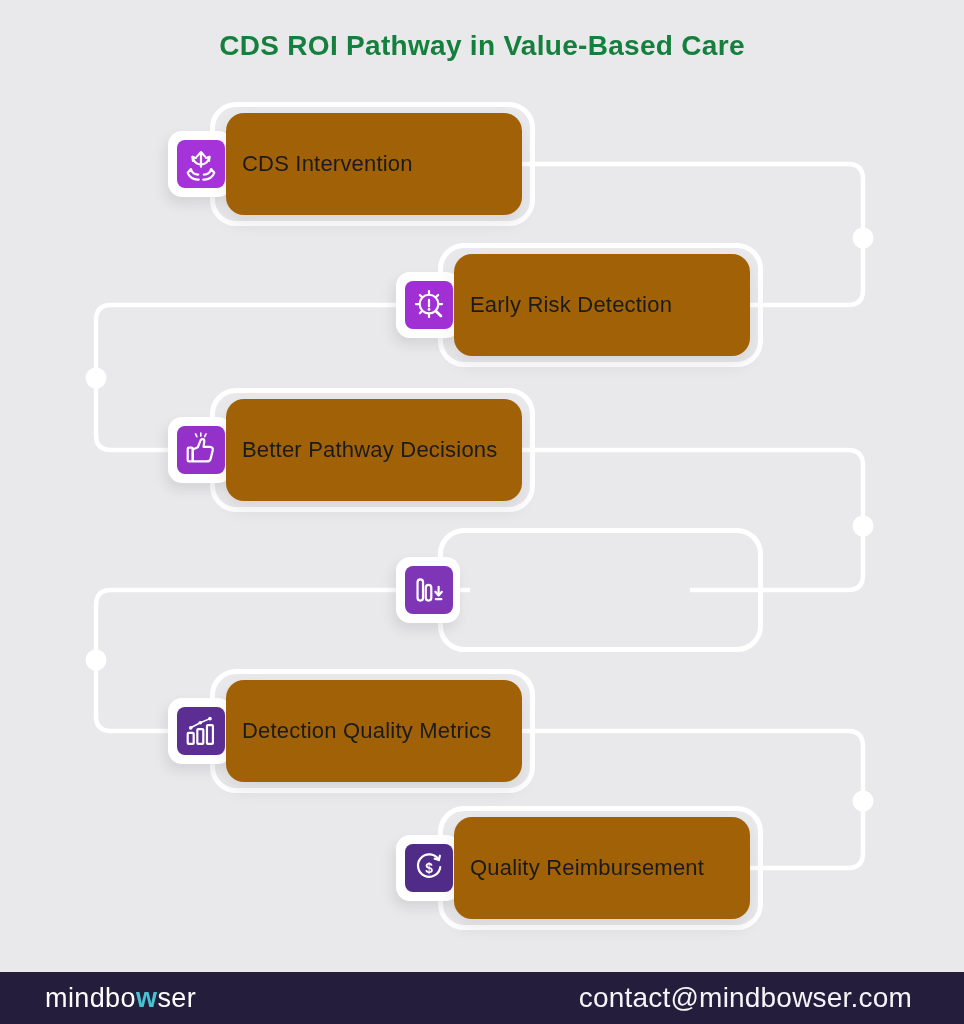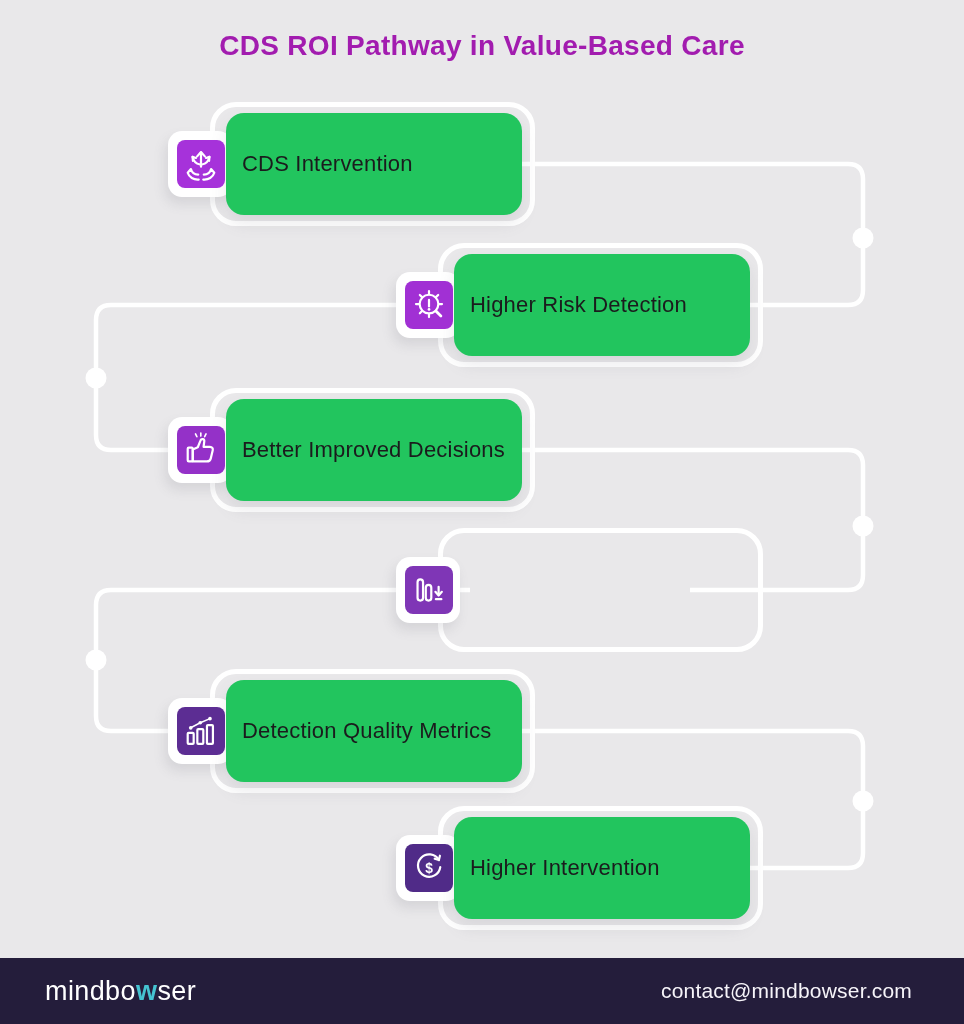--- a/index.html
+++ b/index.html
@@ -2,57 +2,57 @@
 <html><head>
 <meta charset="utf-8">
 <style>
   html,body{margin:0;padding:0;background:#d8d7da;}
   .page{
     position:relative;width:964px;height:1024px;overflow:hidden;
     background:#E9E8EA;font-family:"Liberation Sans",sans-serif;
   }
   .title{
     position:absolute;top:30px;left:0;width:100%;text-align:center;
-    font-size:28px;font-weight:800;color:#a21caf;letter-spacing:.3px;
+    font-size:28px;font-weight:800;color:#15803d;letter-spacing:.3px;
   }
   #connectors{position:absolute;left:0;top:0;z-index:1;}
   .step{position:absolute;width:372px;height:124px;z-index:2;}
   .step.left{left:168px;}
   .step.right{left:396px;}
   .outline{
     position:absolute;left:42px;top:0;width:325px;height:124px;
     border:5px solid #FFFFFF;border-radius:26px;box-sizing:border-box;
   }
   .tab{
     position:absolute;left:0;top:29px;width:64px;height:66px;background:#FFFFFF;
     border-radius:14px;box-shadow:-3px 7px 12px rgba(110,110,125,.16);
   }
   .card{
     position:absolute;left:58px;top:11px;width:296px;height:102px;
-    background:#22c55e;border-radius:18px;box-sizing:border-box;
+    background:#a16207;border-radius:18px;box-sizing:border-box;
     box-shadow:0 9px 16px rgba(110,110,125,.14);
     display:flex;align-items:center;padding-left:16px;
   }
   .icon{
     position:absolute;left:9px;top:38px;width:48px;height:48px;border-radius:8px;
     display:flex;align-items:center;justify-content:center;
   }
   .icon svg{width:44px;height:44px;display:block;}
   .label{
     font-size:22px;font-weight:500;color:#1B1B1D;
     white-space:pre-line;line-height:1.32;letter-spacing:.2px;
   }
   .footer{
-    position:absolute;left:0;bottom:0;width:100%;height:66px;background:#241D3B;
+    position:absolute;left:0;bottom:0;width:100%;height:52px;background:#241D3B;
     display:flex;align-items:center;justify-content:space-between;
     padding:0 52px 0 45px;box-sizing:border-box;color:#F6F4F9;z-index:3;
   }
   .logo{font-size:27px;font-weight:500;color:#FFFFFF;letter-spacing:.4px;}
   .logo .teal{color:#45C3D1;font-weight:700;}
-  .footer-text{font-size:21px;color:#F6F4F9;letter-spacing:.2px;}
+  .footer-text{font-size:28px;color:#F6F4F9;letter-spacing:.2px;}
 </style>
 </head>
 <body>
 
 <div class="page">
 
   <div class="title">CDS ROI Pathway in Value-Based Care</div>
 
   <svg id="connectors" width="964" height="1024" viewBox="0 0 964 1024">
     <g fill="none" stroke="#FFFFFF" stroke-width="4.5">
@@ -90,39 +90,39 @@
        <path d="M21.5 41 C16 41.5 11 38.5 9.5 33.5 L13 29.5 C14 33.5 17 35.5 21 35.5"></path>
        <path d="M26.5 41 C32 41.5 37 38.5 38.5 33.5 L35 29.5 C34 33.5 31 35.5 27 35.5"></path>
      </g>
           </svg>
         </span>
     </div>
       <div class="step right" style="top: 243px;">
       <div class="outline"></div>
       <div class="tab"></div>
       <div class="card">
-        <div class="label">Higher Risk Detection</div>
+        <div class="label">Early Risk Detection</div>
       </div>
       <span class="icon" style="background: rgb(161, 48, 212);">
           <svg viewBox="0 0 48 48">
             <g fill="none" stroke="#FFFFFF" stroke-width="2.4" stroke-linecap="round" stroke-linejoin="round">
        <circle cx="24" cy="23" r="10.2"></circle>
        <path d="M34.8 23 H38.2 M31.6 30.6 L34 33 M24 33.8 V37.2 M16.4 30.6 L14 33 M13.2 23 H9.8 M16.4 15.4 L14 13 M24 12.2 V8.8 M31.6 15.4 L34 13"></path>
        <path d="M24 18.5 V25.5"></path>
        <path d="M31.5 30.5 L37 36" stroke-width="3"></path>
      </g>
             <circle cx="24" cy="28.8" r="1.5" fill="#FFFFFF"></circle>
           </svg>
         </span>
     </div>
       <div class="step left" style="top: 388px;">
       <div class="outline"></div>
       <div class="tab"></div>
       <div class="card">
-        <div class="label">Better Improved Decisions</div>
+        <div class="label">Better Pathway Decisions</div>
       </div>
       <span class="icon" style="background: rgb(148, 49, 200);">
           <svg viewBox="0 0 48 48">
             <g fill="none" stroke="#FFFFFF" stroke-width="2.4" stroke-linecap="round" stroke-linejoin="round">
        <rect x="9.5" y="21.5" width="5.5" height="15" rx="1.2"></rect>
        <path d="M15 23.5 L20.5 21 L23.5 13.5 C24.3 11.2 27.8 11.8 27.6 14.2 L26.8 20.5 L33.8 20.5 C36.2 20.5 37.3 22.3 36.8 24.4 L34.6 33.4 C34.1 35.4 32.5 36.5 30.4 36.5 L15 36.5 Z"></path>
        <path d="M19.5 9.5 L18 6.5 M23.8 8.8 V5.5 M28 9.5 L29.5 6.5" stroke-width="1.8"></path>
      </g>
           </svg>
         </span>
@@ -161,21 +161,21 @@
               <circle cx="23.2" cy="15" r="2"></circle>
               <circle cx="33.8" cy="10.5" r="2"></circle>
             </g>
           </svg>
         </span>
     </div>
       <div class="step right" style="top: 806px;">
       <div class="outline"></div>
       <div class="tab"></div>
       <div class="card">
-        <div class="label">Higher Intervention</div>
+        <div class="label">Quality Reimbursement</div>
       </div>
       <span class="icon" style="background: rgb(80, 43, 136);">
           <svg viewBox="0 0 48 48">
             <g fill="none" stroke="#FFFFFF" stroke-width="2.4" stroke-linecap="round" stroke-linejoin="round">
        <path d="M34.8 15.3 A12.2 12.2 0 1 0 36.3 23"></path>
        <path d="M34.8 15.3 L35.9 10.6 M34.8 15.3 L30.2 13.9"></path>
      </g>
      <text x="24" y="29.5" text-anchor="middle" font-family="Liberation Sans, sans-serif" font-size="15" font-weight="bold" fill="#FFFFFF">$</text>
           </svg>
         </span>

